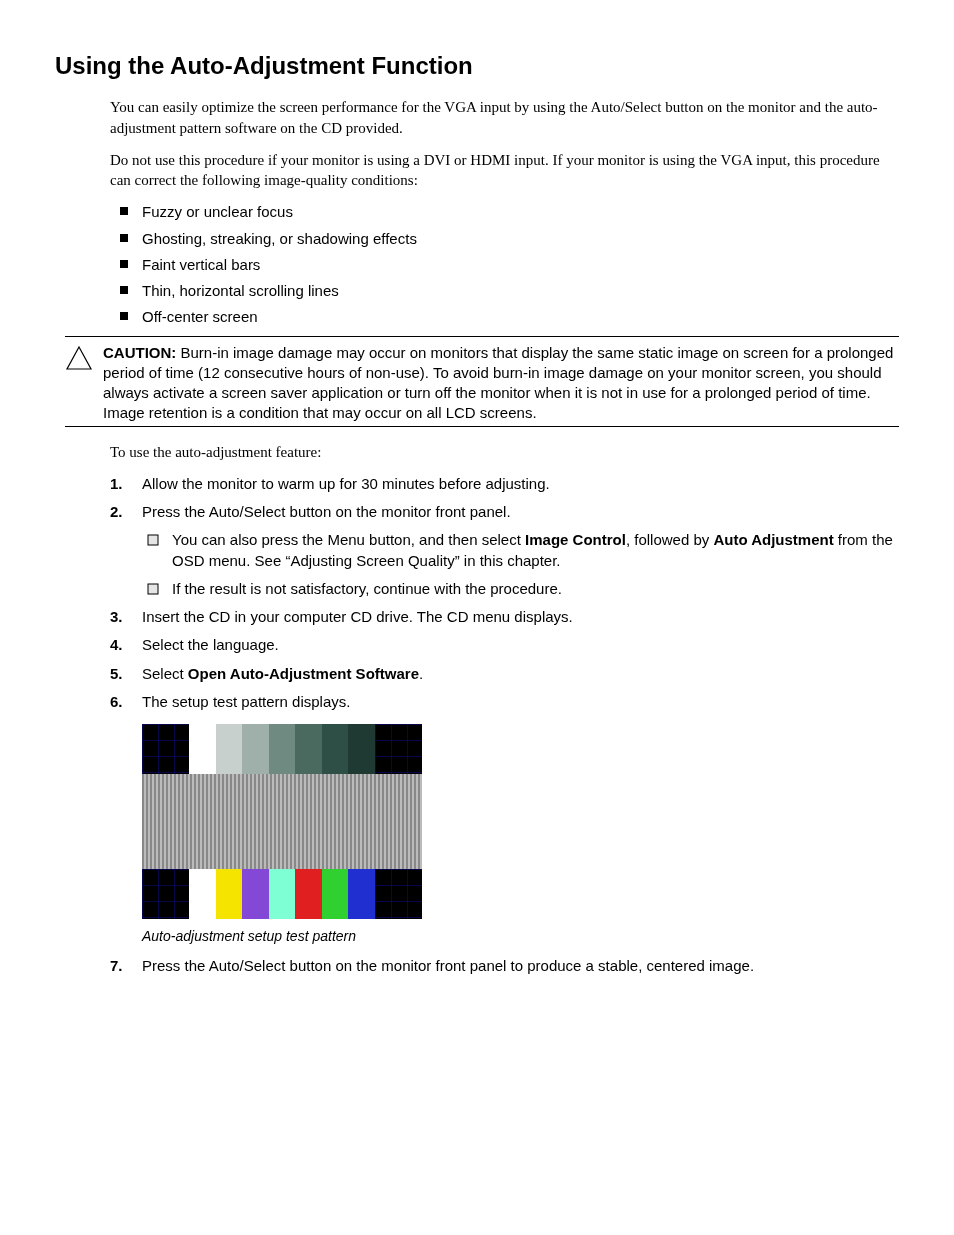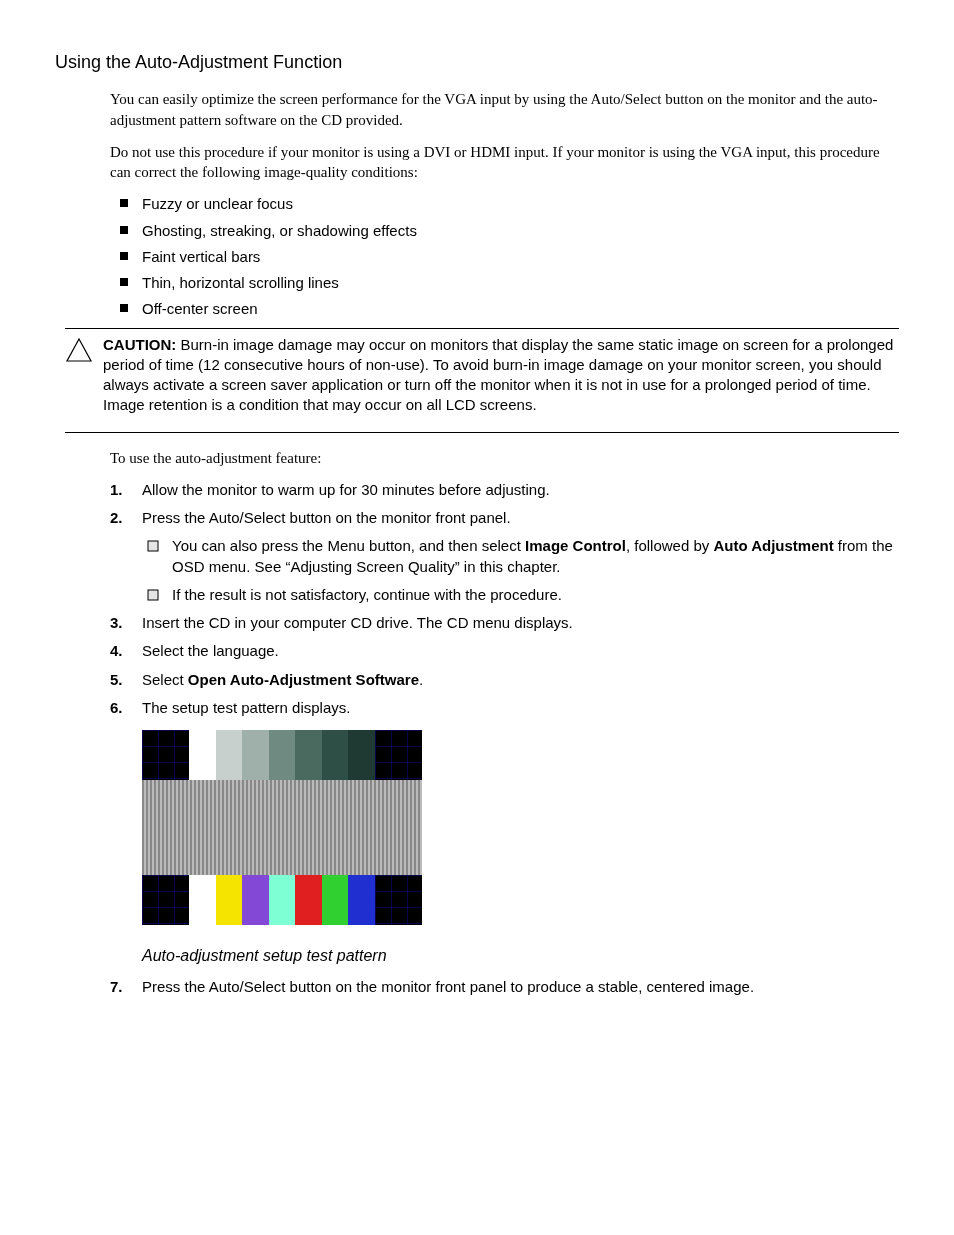--- a/index.html
+++ b/index.html
@@ -7,22 +7,22 @@
     font-size: 15px;
     color: #000;
     margin: 0;
     padding: 50px 55px;
     width: 954px;
     box-sizing: border-box;
     line-height: 1.35;
   }
   h1 {
     font-family: Arial, Helvetica, sans-serif;
-    font-size: 18px;
-    font-weight: normal;
+    font-size: 24px;
+    font-weight: bold;
     margin: 0 0 15px 0;
   }
   .body-indent {
     margin-left: 55px;
   }
   p {
     margin: 5px 0 12px 0;
     font-family: Liberation Serif, serif;
   }
   ul.square {
@@ -43,21 +43,21 @@
     background: #000;
     position: absolute;
     left: 10px;
     top: 5px;
   }
   .caution-block {
     display: flex;
     align-items: flex-start;
     border-top: 1px solid #000;
     border-bottom: 1px solid #000;
-    padding: 6px 0 16px 0;
+    padding: 6px 0 2px 0;
     margin: 8px 0 15px 0;
     margin-left: 10px;
   }
   .caution-icon {
     flex: 0 0 auto;
     margin-right: 10px;
     margin-top: 2px;
   }
   .caution-text {
     flex: 1;
@@ -94,22 +94,22 @@
     left: 0;
     top: 1px;
     width: 12px;
     height: 12px;
   }
   .figure {
     margin: 12px 0 8px 32px;
   }
   .caption {
     font-style: italic;
-    font-size: 16px;
-    margin: 20px 0 10px 32px;
+    font-size: 14px;
+    margin: 8px 0 10px 32px;
   }
   .test-pattern {
     width: 280px;
   }
   .tp-row {
     display: flex;
     height: 50px;
   }
   .tp-row.top { height: 50px; }
   .tp-row.mid { height: 95px; }

